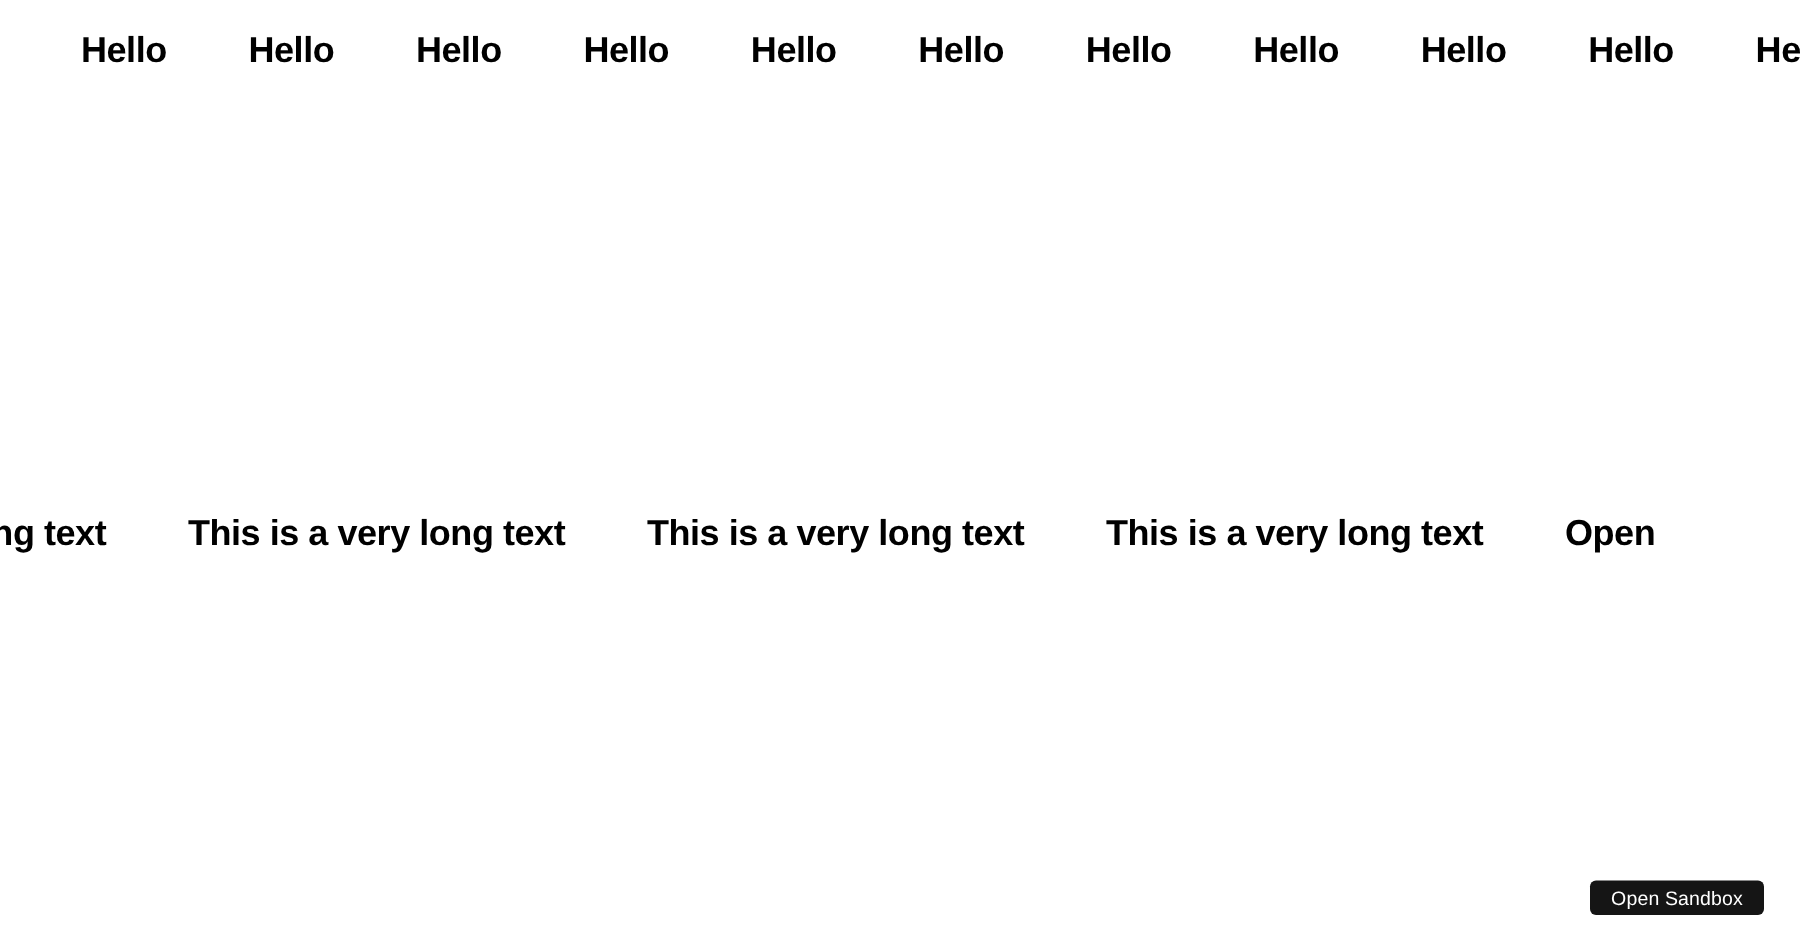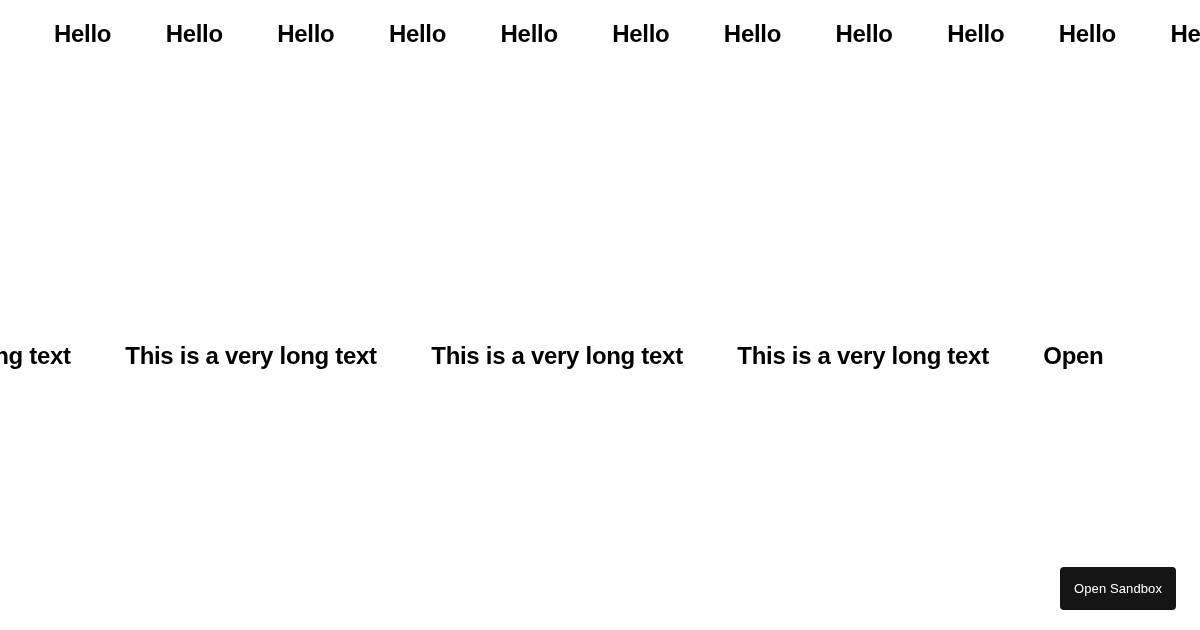--- a/index.html
+++ b/index.html
@@ -48,21 +48,21 @@
       margin-left: -100px;
     }
     .open-sandbox-btn {
       position: absolute;
       right: 24px;
       bottom: 20px;
       background: #151515;
       color: #ffffff;
       border: none;
       border-radius: 4px;
-      padding: 14px 14px;
+      padding: 4px 14px;
       font-size: 13px;
       font-family: inherit;
       cursor: pointer;
       letter-spacing: 0.1px;
     }
   </style>
 </head>
 <body>
 
 <div class="marquee-row marquee-row-1">

